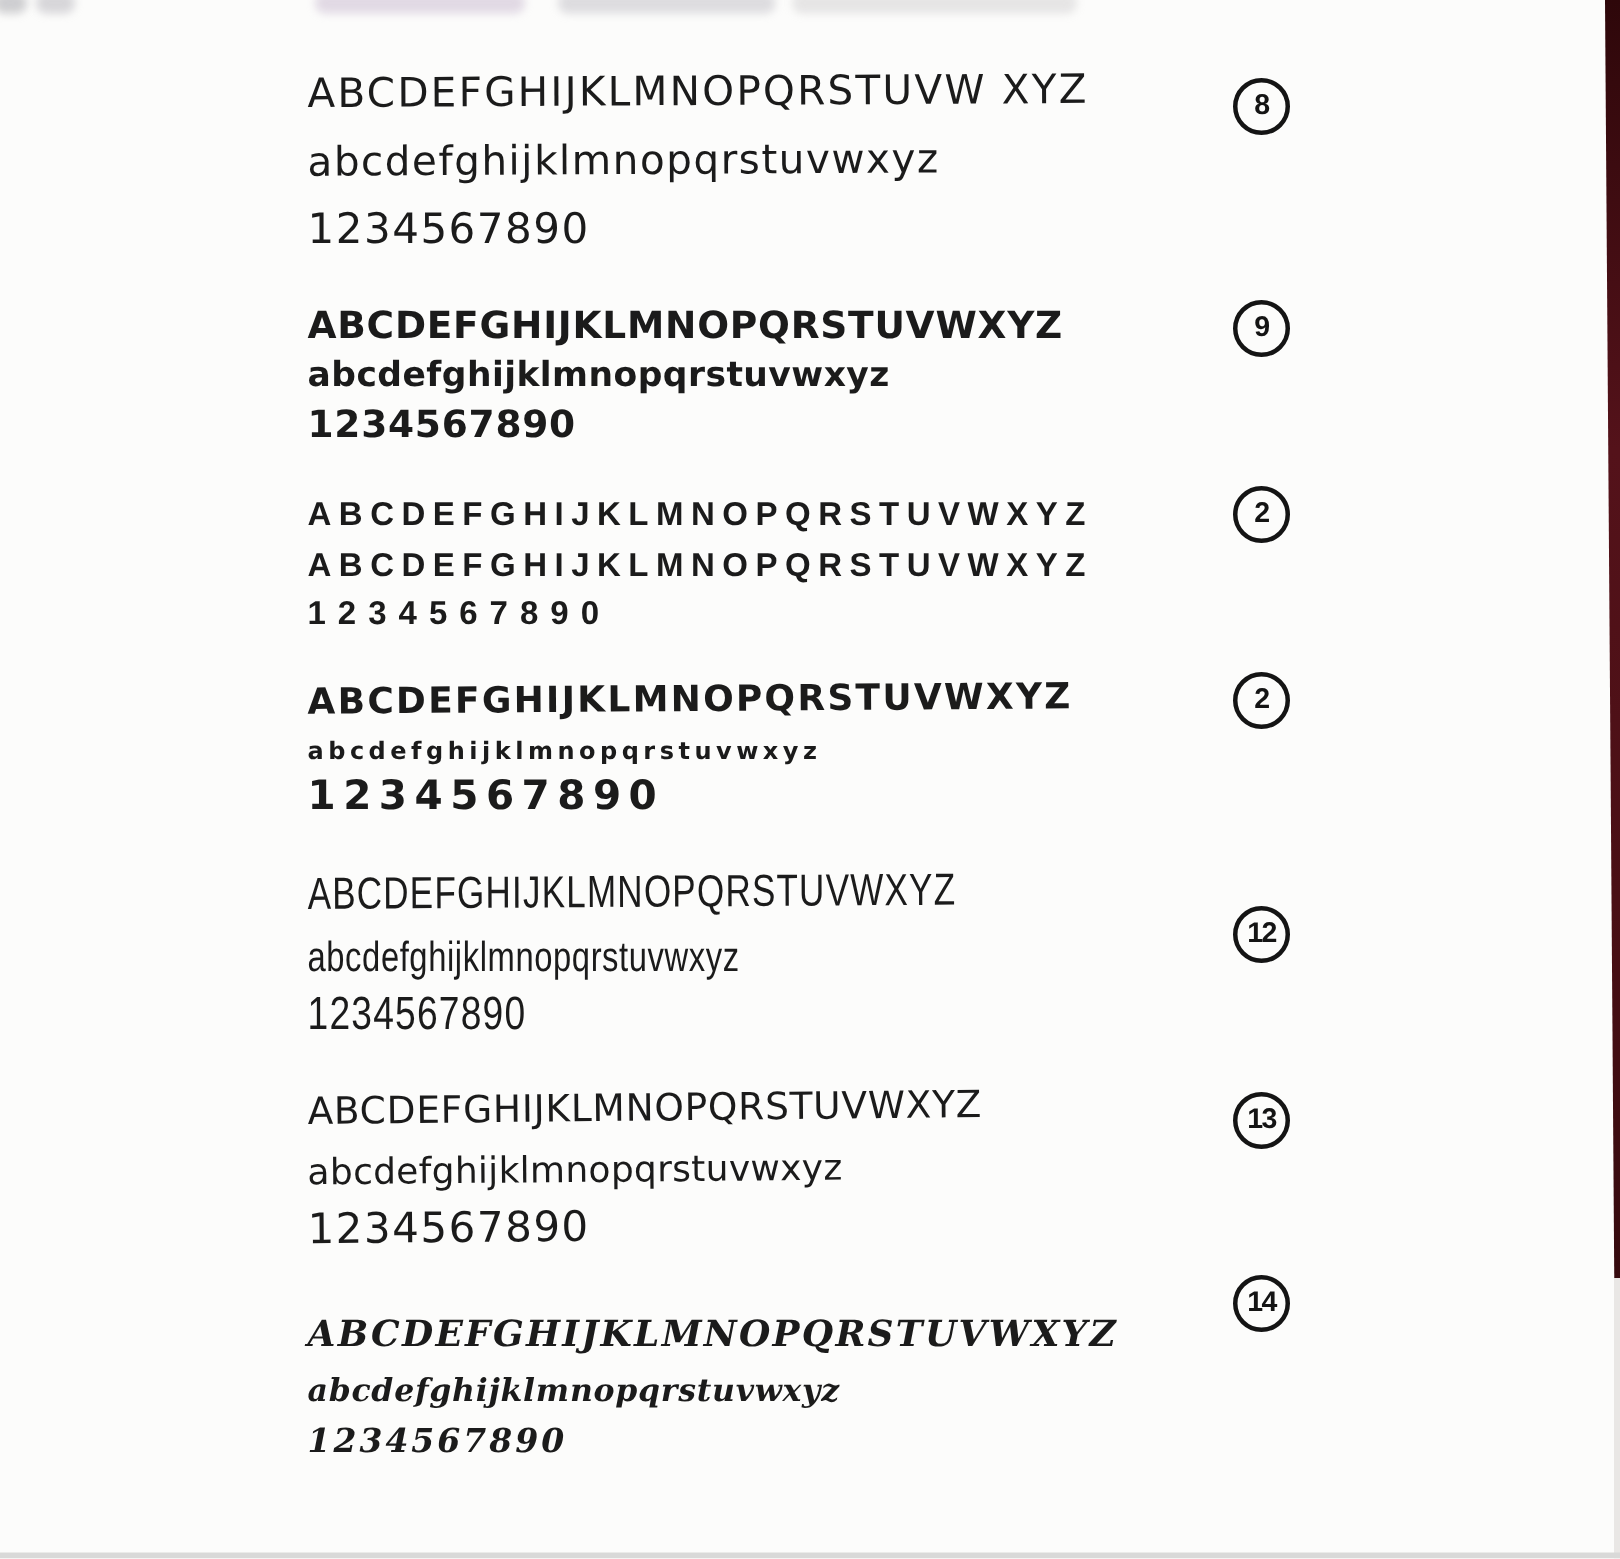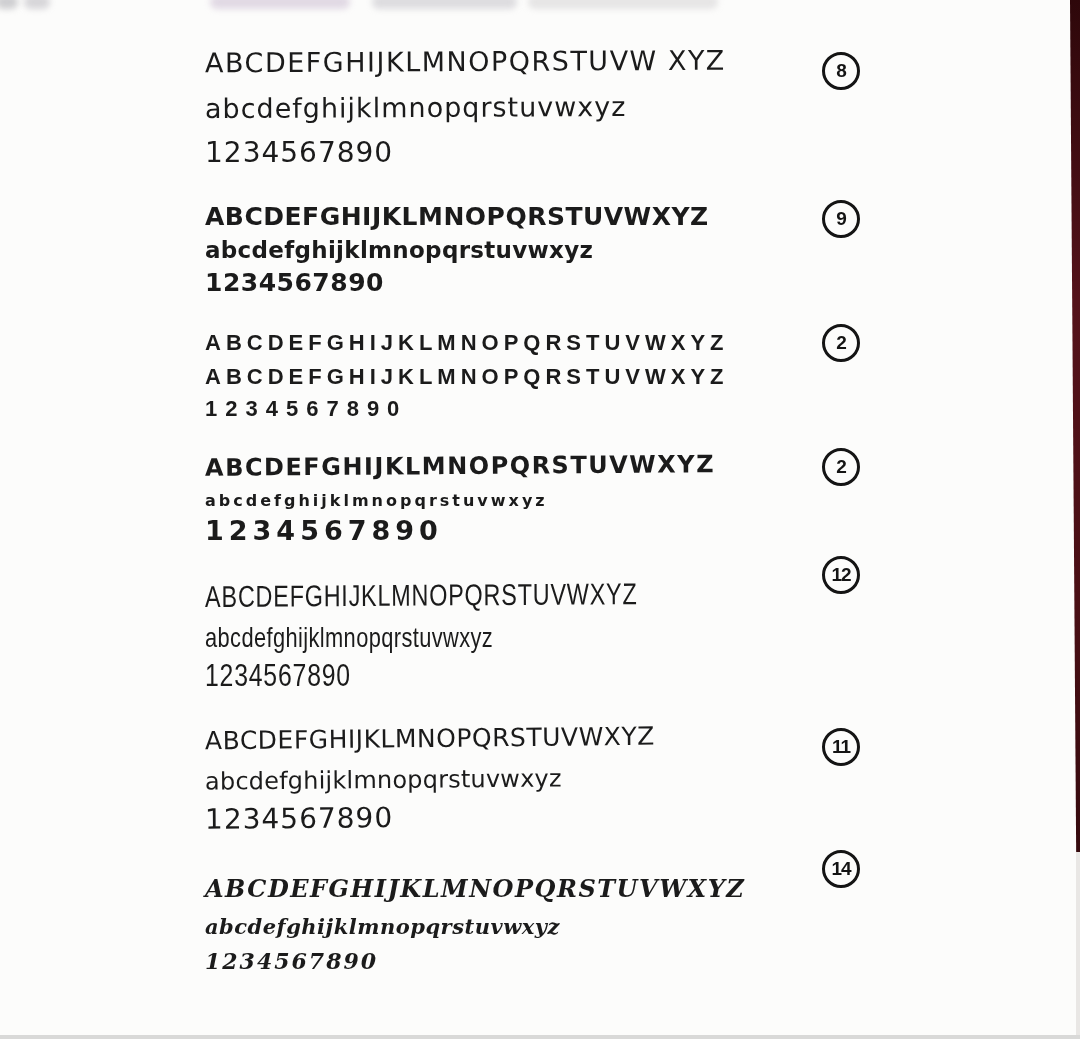--- a/index.html
+++ b/index.html
@@ -47,21 +47,21 @@
   .f14d{top:948px;font-family:"DejaVu Serif",serif;font-style:italic;font-weight:bold;font-size:22px;letter-spacing:2px;}
 
   .badge{
     position:absolute;left:822px;width:32px;height:32px;
     border:3px solid #141414;border-radius:50%;
     display:flex;align-items:center;justify-content:center;
     font-family:"Liberation Sans",sans-serif;font-weight:bold;font-size:19px;color:#141414;
     background:transparent;letter-spacing:-1px;
   }
   .b8{top:52px;} .b9{top:200px;} .b10{top:324px;} .b11{top:448px;}
-  .b12{top:556px;text-align:center;} .b13{top:728px;} .b14{top:850px;}
+  .b12{top:604px;text-align:center;} .b13{top:728px;} .b14{top:850px;}
 
   
   .smudge{position:absolute;top:-5px;height:14px;border-radius:7px;filter:blur(3px);}
   .sm1{left:-4px;width:22px;background:rgba(150,150,158,0.45);}
   .sm2{left:24px;width:26px;background:rgba(160,158,168,0.40);}
   .sm3{left:210px;width:140px;background:rgba(186,166,196,0.40);}
   .sm4{left:372px;width:145px;background:rgba(172,168,178,0.38);}
   .sm5{left:528px;width:190px;background:rgba(178,174,180,0.30);}
 
   .edge-wedge{
@@ -102,21 +102,21 @@
 <div class="badge b11">2</div>
 
 <div class="row f12u">ABCDEFGHIJKLMNOPQRSTUVWXYZ</div>
 <div class="row f12l">abcdefghijklmnopqrstuvwxyz</div>
 <div class="row f12d">1234567890</div>
 <div class="badge b12">12</div>
 
 <div class="row f13u">ABCDEFGHIJKLMNOPQRSTUVWXYZ</div>
 <div class="row f13l">abcdefghijklmnopqrstuvwxyz</div>
 <div class="row f13d">1234567890</div>
-<div class="badge b13">11</div>
+<div class="badge b13">13</div>
 
 <div class="row f14u">ABCDEFGHIJKLMNOPQRSTUVWXYZ</div>
 <div class="row f14l">abcdefghijklmnopqrstuvwxyz</div>
 <div class="row f14d">1234567890</div>
 <div class="badge b14">14</div>
 
 <div class="edge-wedge"></div>
 <div class="edge-light"></div>
 <div class="bottom-strip"></div>
 

